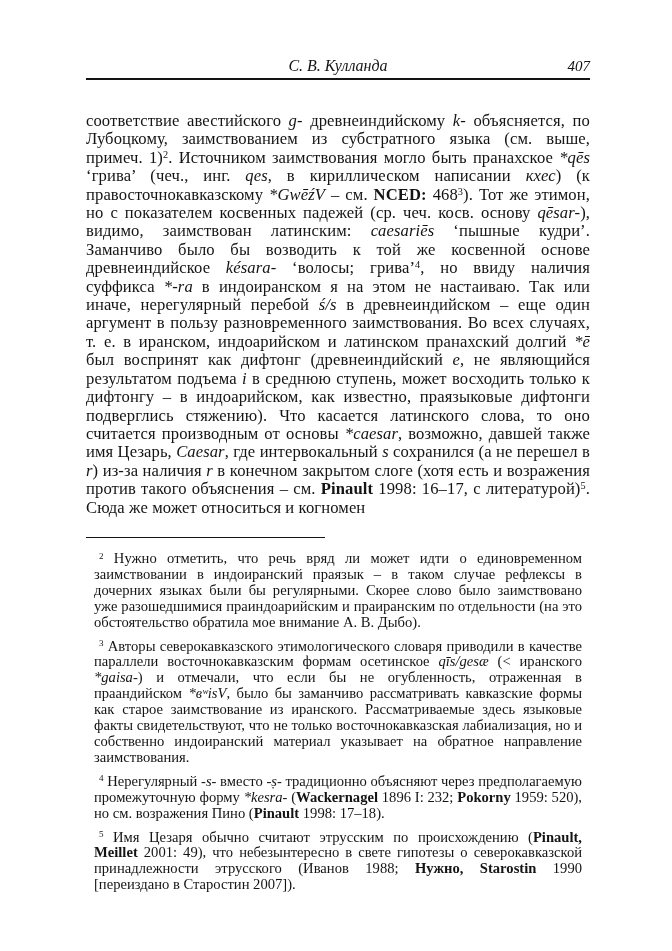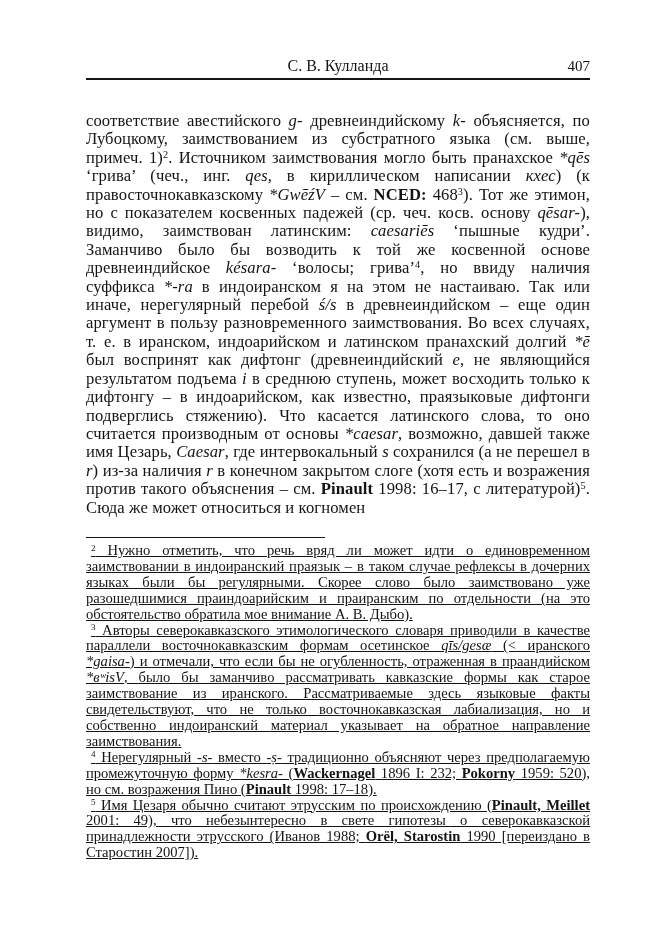--- a/index.html
+++ b/index.html
@@ -12,20 +12,21 @@
     width:672px; height:951px;
     margin:0 auto;
     background:var(--paper,#ffffff);
     color:var(--ink,#141414);
     overflow:hidden;
   }
   .page-header {
     position:absolute; top:57px; left:86px; width:504px;
     font-size:16px; line-height:18px;
     text-align:center;
+    font-style:italic;
   }
   .page-header .pagenum {
     position:absolute; right:0; top:0;
     font-size:15px;
   }
   .header-rule {
     position:absolute; top:78px; left:86px; width:504px;
     border-top:2px solid var(--ink,#141414);
   }
   .body-text {
@@ -37,23 +38,22 @@
   .footnote-rule {
     position:absolute; top:537px; left:86px; width:239px;
     border-top:1.6px solid var(--ink,#141414);
   }
   .footnotes {
     position:absolute; top:543px; left:86px; width:504px;
     font-size:14.6px; line-height:15.9px;
     text-align:justify;
   }
   .footnotes p.footnote {
-    margin:0; padding:0;
+    margin:8px; padding:0;
     text-indent:5px;
-    text-decoration:underline;
   }
   sup.fnmark {
     font-size:0.62em;
     line-height:0;
     position:relative; top:-0.48em;
     vertical-align:baseline;
   }
   .seg-i { font-style:italic; }
   .seg-b { font-weight:bold; }
 </style>
@@ -70,16 +70,16 @@
   <div class="header-rule"></div>
 
   <div class="body-text"><span>соответствие авестийского </span><span class="seg-i">g-</span><span> древнеиндийскому </span><span class="seg-i">k-</span><span> объясняется, по Лубоцкому, заимствованием из субстратного языка (см. выше, примеч. 1)</span><sup class="fnmark">2</sup><span>. Источником заимствования могло быть пранахское </span><span class="seg-i">*qēs</span><span> ‘грива’ (чеч., инг. </span><span class="seg-i">qes</span><span>, в кириллическом написании </span><span class="seg-i">кхес</span><span>) (к правосточнокавказскому </span><span class="seg-i">*GwēźV</span><span> – см. </span><span class="seg-b">NCED:</span><span> 468</span><sup class="fnmark">3</sup><span>). Тот же этимон, но с показателем косвенных падежей (ср. чеч. косв. основу </span><span class="seg-i">qēsar-</span><span>), видимо, заимствован латинским: </span><span class="seg-i">caesariēs</span><span> ‘пышные кудри’. Заманчиво было бы возводить к той же косвенной основе древнеиндийское </span><span class="seg-i">késara-</span><span> ‘волосы; грива’</span><sup class="fnmark">4</sup><span>, но ввиду наличия суффикса </span><span class="seg-i">*-ra</span><span> в индоиранском я на этом не настаиваю. Так или иначе, нерегулярный перебой </span><span class="seg-i">ś/s</span><span> в древнеиндийском – еще один аргумент в пользу разновременного заимствования. Во всех случаях, т. е. в иранском, индоарийском и латинском пранахский долгий </span><span class="seg-i">*ē</span><span> был воспринят как дифтонг (древнеиндийский </span><span class="seg-i">e</span><span>, не являющийся результатом подъема </span><span class="seg-i">i</span><span> в среднюю ступень, может восходить только к дифтонгу – в индоарийском, как известно, праязыковые дифтонги подверглись стяжению). Что касается латинского слова, то оно считается производным от основы </span><span class="seg-i">*caesar</span><span>, возможно, давшей также имя Цезарь, </span><span class="seg-i">Caesar</span><span>, где интервокальный </span><span class="seg-i">s</span><span> сохранился (а не перешел в </span><span class="seg-i">r</span><span>) из-за наличия </span><span class="seg-i">r</span><span> в конечном закрытом слоге (хотя есть и возражения против такого объяснения – см. </span><span class="seg-b">Pinault</span><span> 1998: 16–17, с литературой)</span><sup class="fnmark">5</sup><span>. Сюда же может относиться и когномен</span></div>
 
   <div class="footnote-rule"></div>
 
   <div class="footnotes">
     <p class="footnote"><sup class="fnmark">2</sup><span> Нужно отметить, что речь вряд ли может идти о единовременном заимствовании в индоиранский праязык – в таком случае рефлексы в дочерних языках были бы регулярными. Скорее слово было заимствовано уже разошедшимися праиндоарийским и праиранским по отдельности (на это обстоятельство обратила мое внимание А. В. Дыбо).</span></p>
     <p class="footnote"><sup class="fnmark">3</sup><span> Авторы северокавказского этимологического словаря приводили в качестве параллели восточнокавказским формам осетинское </span><span class="seg-i">qīs/gesæ</span><span> (&lt; иранского </span><span class="seg-i">*gaisa-</span><span>) и отмечали, что если бы не огубленность, отраженная в праандийском </span><span class="seg-i">*вʷisV</span><span>, было бы заманчиво рассматривать кавказские формы как старое заимствование из иранского. Рассматриваемые здесь языковые факты свидетельствуют, что не только восточнокавказская лабиализация, но и собственно индоиранский материал указывает на обратное направление заимствования.</span></p>
     <p class="footnote"><sup class="fnmark">4</sup><span> Нерегулярный </span><span class="seg-i">-s-</span><span> вместо </span><span class="seg-i">-ṣ-</span><span> традиционно объясняют через предполагаемую промежуточную форму </span><span class="seg-i">*kesra-</span><span> (</span><span class="seg-b">Wackernagel</span><span> 1896 I: 232; </span><span class="seg-b">Pokorny</span><span> 1959: 520), но см. возражения Пино (</span><span class="seg-b">Pinault</span><span> 1998: 17–18).</span></p>
-    <p class="footnote"><sup class="fnmark">5</sup><span> Имя Цезаря обычно считают этрусским по происхождению (</span><span class="seg-b">Pinault, Meillet</span><span> 2001: 49), что небезынтересно в свете гипотезы о северокавказской принадлежности этрусского (Иванов 1988; </span><span class="seg-b">Orël, Starostin</span><span> 1990 [переиздано в Старостин 2007]).</span></p>
+    <p class="footnote"><sup class="fnmark">5</sup><span> Имя Цезаря обычно считают этрусским по происхождению (</span><span class="seg-b">Pinault, Meillet</span><span> 2001: 49), что небезынтересно в свете гипотезы о северокавказской принадлежности этрусского (Иванов 1988; </span><span class="seg-b">Нужно, Starostin</span><span> 1990 [переиздано в Старостин 2007]).</span></p>
   </div>
 
 </div>
 
 </body></html>

